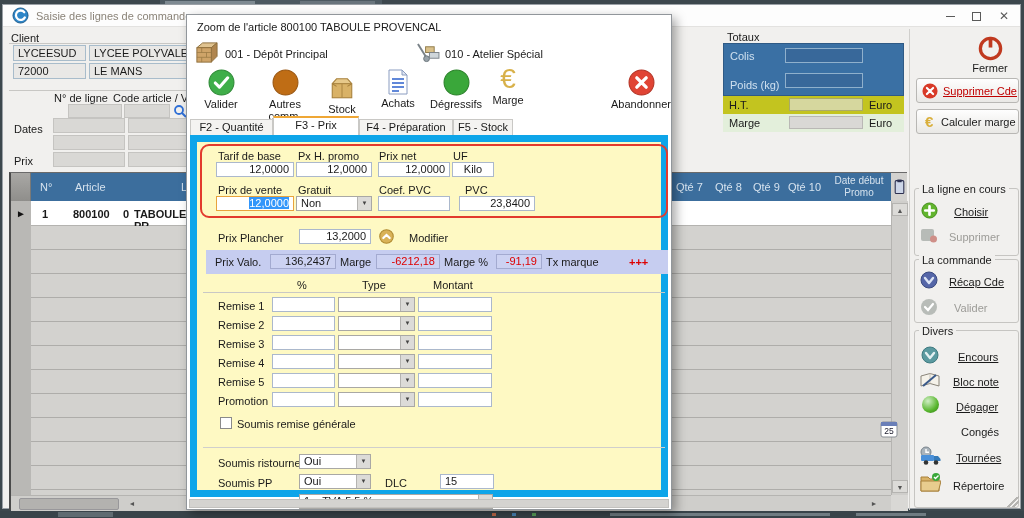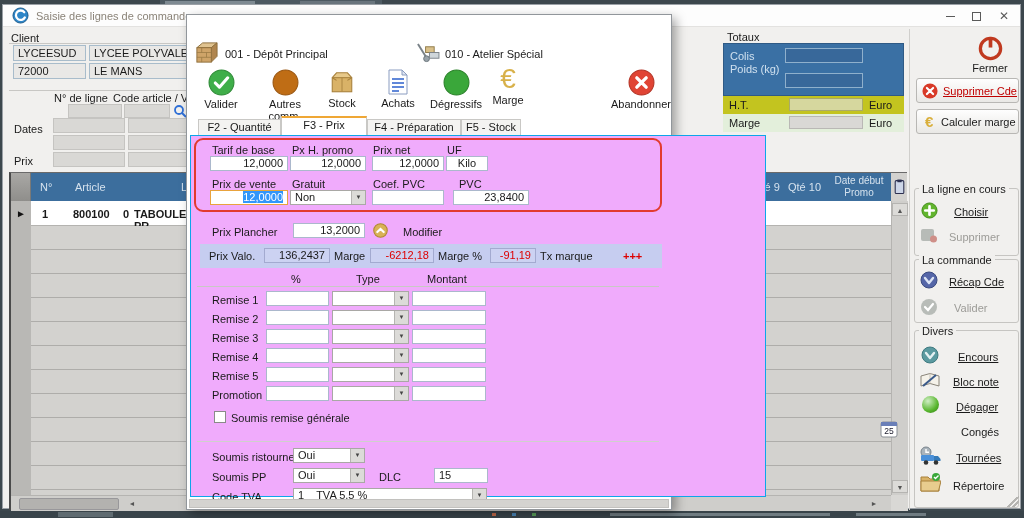--- a/index.html
+++ b/index.html
@@ -22,21 +22,21 @@
   
   #gridheader { position:absolute; background:#3c6e9d; color:#dde7f1; }
   .gh { position:absolute; color:#d5e2ee; }
   
   .btn { position:absolute; background:linear-gradient(#fefefe,#e9e8e5); border:1px solid #b8b7b4; border-radius:3px; }
   .groupbox { position:absolute; border:1px solid #c6c5c2; border-radius:3px; }
   .grouptitle { position:absolute; background:#f1f0ee; padding:0 3px; white-space:nowrap; }
   .disabled { color:#9c9b97; }
   
   #dialog { position:absolute; left:186px; top:14px; width:486px; height:496px; background:#fff; border:1px solid #91969b; box-shadow:4px 4px 10px rgba(0,0,0,.35); z-index:10; }
-  .tab { position:absolute; top:4px; height:16px; background:#f4f3f1; border:1px solid #c9c8c5; border-bottom:none; text-align:center; line-height:15px;margin-left:8px; }
+  .tab { position:absolute; top:4px; height:16px; background:#f4f3f1; border:1px solid #c9c8c5; border-bottom:none; text-align:center; line-height:15px; }
   .tab.active { top:1px; height:19px; background:#fff; border-top:2px solid #efa735; z-index:2; }
   .toolitem { position:absolute; width:62px; text-align:center; }
   .redbox { position:absolute; border:2px solid #e23b2e; border-radius:9px; }
   .valoval { position:absolute; background:#ccd2f2; border:1px solid #a3aad0; text-align:right; padding:1px 4px; line-height:11px; }
   .neg { color:#dd0000; }
   .scrollarrow { color:#555; font-size:7px; text-align:center; }
   .checkbox { position:absolute; width:12px; height:12px; background:#fff; border:1px solid #8a8a8a; }
 </style>
 </head>
 <body>
@@ -131,21 +131,21 @@
       <div class="scrollarrow" style="position:absolute;left:116px;top:4px;width:10px;">◄</div>
       <div class="scrollarrow" style="position:absolute;left:858px;top:4px;width:10px;">►</div>
     </div>
     <div class="abs" style="left:880px;top:322px;width:17px;height:16px;background:#d9d8d5;"></div>
   </div>
 
   <span class="lbl" style="left:724px;top:26px;">Totaux</span>
   <div class="abs" style="left:720px;top:38px;width:181px;height:53px;background:#3a70a4;border:1px solid #2f5a85;">
     <span class="lbl" style="left:6px;top:6px;color:#cfe0ef;">Colis</span>
     <div class="abs" style="left:61px;top:4px;width:78px;height:15px;background:#38689a;border:1px solid #8fb0cc;"></div>
-    <span class="lbl" style="left:6px;top:19px;color:#cfe0ef;">Poids (kg)</span>
+    <span class="lbl" style="left:6px;top:35px;color:#cfe0ef;">Poids (kg)</span>
     <div class="abs" style="left:61px;top:29px;width:78px;height:15px;background:#38689a;border:1px solid #8fb0cc;"></div>
   </div>
   <div class="abs" style="left:720px;top:91px;width:181px;height:18px;background:#c3c41f;">
     <span class="lbl" style="left:6px;top:3px;">H.T.</span>
     <div class="abs" style="left:66px;top:2px;width:74px;height:13px;background:#d6d79e;border:1px solid #a9aa6a;"></div>
     <span class="lbl" style="left:146px;top:3px;">Euro</span>
   </div>
   <div class="abs" style="left:720px;top:109px;width:181px;height:18px;background:#e3efdb;">
     <span class="lbl" style="left:6px;top:3px;">Marge</span>
     <div class="abs" style="left:66px;top:2px;width:74px;height:13px;background:#d9d8d5;border:1px solid #b9b8b5;"></div>
@@ -264,20 +264,21 @@
         <circle cx="17" cy="5" r="4" fill="#3aa73a"></circle>
         <path d="M15 5l1.5 1.5L19.5 3.5" stroke="#fff" stroke-width="1.4" fill="none"></path>
       </svg>
   </span>
   <span class="lbl" style="left:950px;top:475px;">Répertoire</span>
 
   <div class="abs" style="right:1px;bottom:1px;width:12px;height:12px;background:linear-gradient(135deg,transparent 50%,#b5b4b1 50%,#b5b4b1 60%,transparent 60%,transparent 70%,#b5b4b1 70%,#b5b4b1 80%,transparent 80%);"></div>
 </div>
 
 <div id="dialog">
+  <div class="lbl" style="left:10px;top:6px;">Zoom de l'article 800100 TABOULE PROVENCAL</div>
 
   <span class="abs" style="left:7px;top:25px;">
     <svg width="25" height="25" viewBox="0 0 26 26">
       <polygon points="3,8 9,3 24,3 18,8" fill="#e0c390" stroke="#8f6f3c"></polygon>
       <polygon points="18,8 24,3 24,17 18,23" fill="#b0854e" stroke="#8f6f3c"></polygon>
       <rect x="3" y="8" width="15" height="15" fill="#cfa468" stroke="#8f6f3c"></rect>
       <path d="M3 13h15M3 18h15M8 8v5M13 13v5M8 18v5" stroke="#9a7a44" stroke-width="0.8"></path>
     </svg>
   </span>
   <span class="lbl" style="left:38px;top:33px;">001 - Dépôt Principal</span>
@@ -297,21 +298,21 @@
         <path d="M7 13.5l4 4 8-9" stroke="#fff" stroke-width="3" fill="none" stroke-linecap="round" stroke-linejoin="round"></path>
       </svg>
     <div>Valider</div>
   </div>
   <div class="toolitem" style="left:67px;top:54px;">
     <svg width="27" height="27" viewBox="0 0 26 26">
         <circle cx="13" cy="13" r="12" fill="#bf6d15" stroke="#9a5610"></circle>
       </svg>
     <div>Autres comm.</div>
   </div>
-  <div class="toolitem" style="left:130px;top:54px;width:50px;">
+  <div class="toolitem" style="left:130px;top:60px;width:50px;">
     <svg width="26" height="26" viewBox="0 0 24 24">
         <path d="M3 8l4-4.5h10L21 8" fill="#e7c98a" stroke="#a8813c"></path>
         <rect x="3" y="8" width="18" height="13" fill="#d9b267" stroke="#a8813c"></rect>
         <line x1="12" y1="8" x2="12" y2="21" stroke="#b08a45"></line>
         <path d="M3 8l4 2.5M21 8l-4 2.5" stroke="#a8813c" fill="none"></path>
       </svg>
     <div>Stock</div>
   </div>
   <div class="toolitem" style="left:186px;top:54px;width:50px;">
     <svg width="22" height="26" viewBox="0 0 22 26">
@@ -344,21 +345,21 @@
     <div>Abandonner</div>
   </div>
 
   <div class="abs" style="left:0;top:100px;width:486px;height:20px;">
     <div class="tab" style="left:3px;width:83px;">F2 - Quantité</div>
     <div class="tab active" style="left:86px;width:86px;">F3 - Prix</div>
     <div class="tab" style="left:172px;width:94px;">F4 - Préparation</div>
     <div class="tab" style="left:266px;width:60px;">F5 - Stock</div>
   </div>
 
-  <div class="abs" style="left:3px;top:120px;width:576px;height:362px;border:1px solid #0ea5e9;background:#f0abfc;">
+  <div class="abs" style="left:3px;top:120px;width:478px;height:362px;border:7px solid #0ea5e9;background:#fef9c3;">
 
     <div class="redbox" style="left:3px;top:2px;width:468px;height:74px;"></div>
 
     <span class="lbl" style="left:21px;top:8px;">Tarif de base</span>
     <span class="lbl" style="left:101px;top:8px;">Px H. promo</span>
     <span class="lbl" style="left:182px;top:8px;">Prix net</span>
     <span class="lbl" style="left:256px;top:8px;">UF</span>
     <div class="fieldw" style="left:19px;top:20px;width:78px;height:15px;">12,0000</div>
     <div class="fieldw" style="left:99px;top:20px;width:76px;height:15px;">12,0000</div>
     <div class="fieldw" style="left:181px;top:20px;width:72px;height:15px;">12,0000</div>

